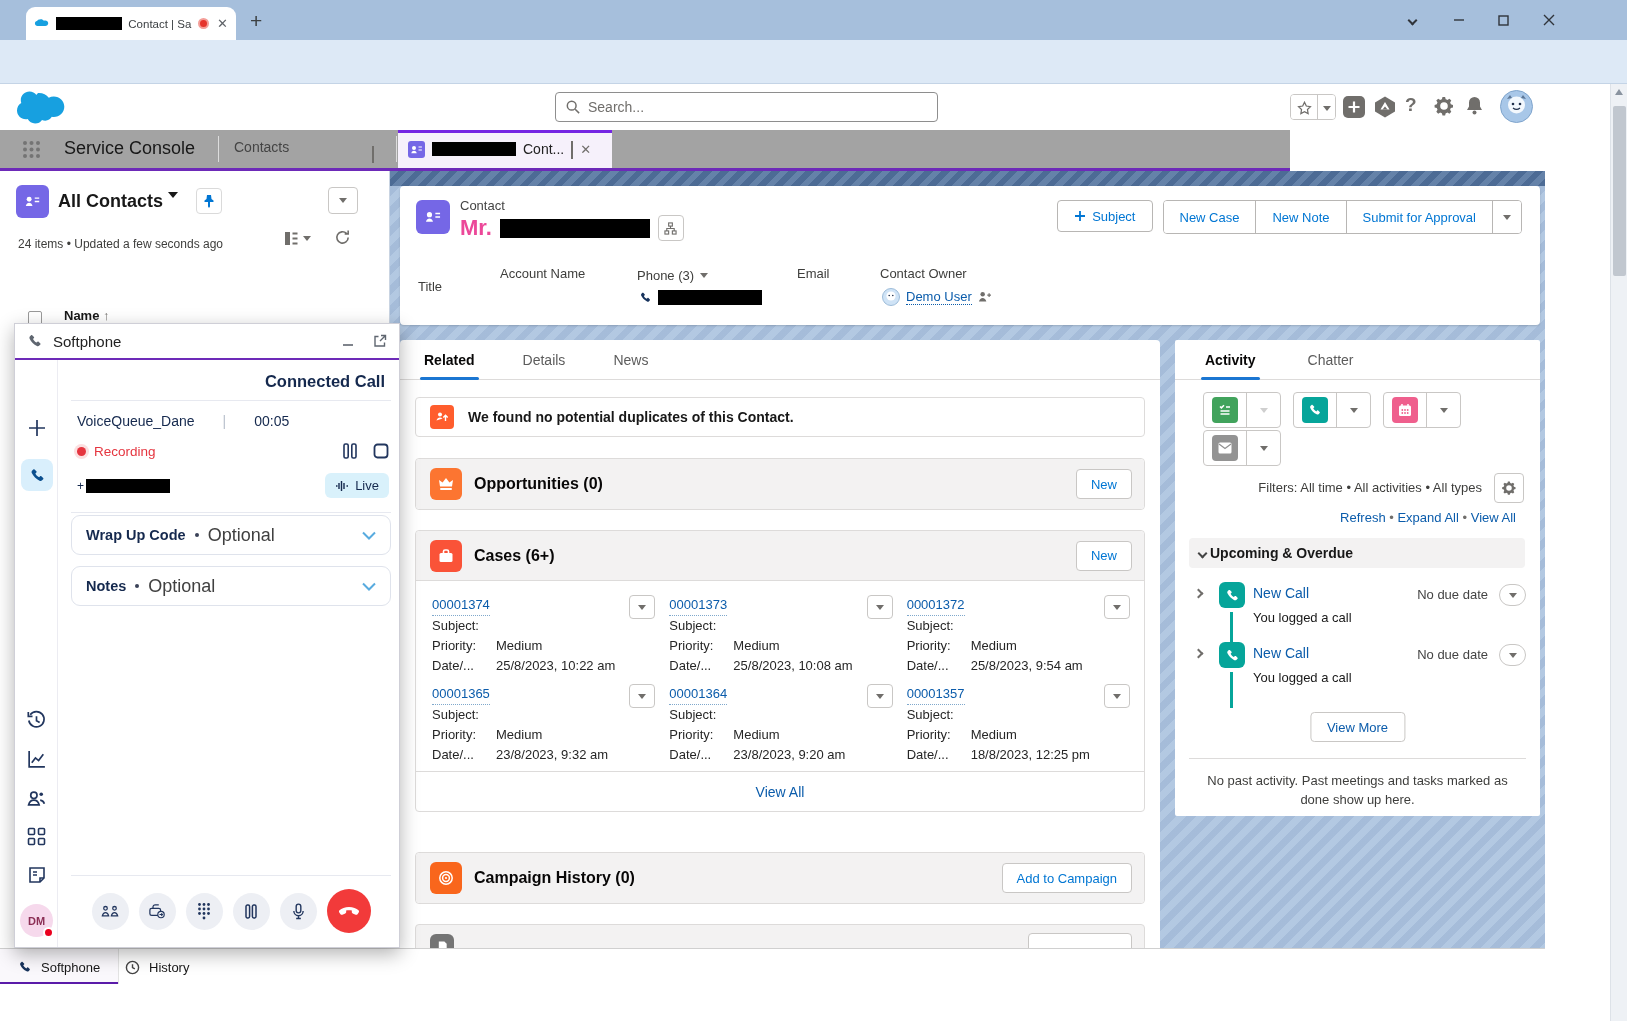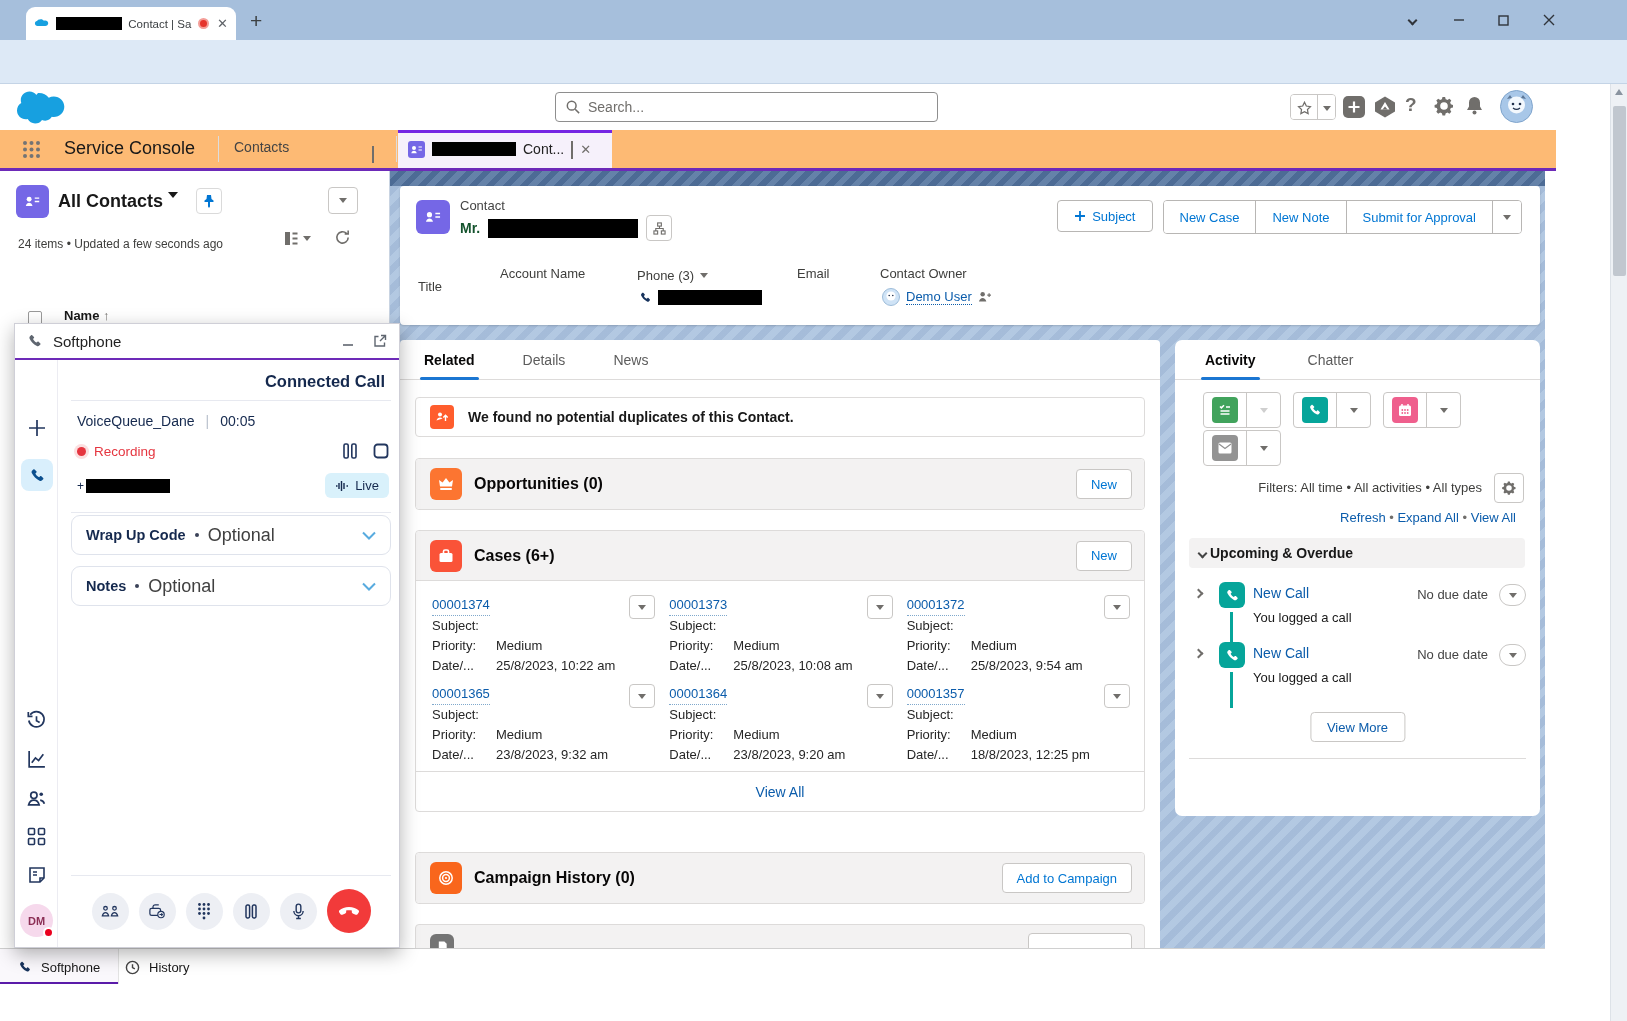--- a/index.html
+++ b/index.html
@@ -27,21 +27,21 @@
 .ext-pill{left:1292px;top:47px;width:74px;height:30px;background:#fff;border-radius:15px;
   display:flex;align-items:center;justify-content:space-evenly}
 .update-pill{left:1487px;top:47px;height:29px;padding:0 10px 0 14px;border:1.5px solid #dd7b72;background:#fdf6f5;
   border-radius:15px;display:flex;align-items:center;gap:8px;color:#c5221f;font-size:13px}
 
 .sf-header{left:0;top:84px;width:1610px;height:46px;background:#fff}
 .sf-search{left:555px;top:8px;width:383px;height:30px;border:1px solid #8e8e8e;border-radius:4px;
   display:flex;align-items:center;padding:0 10px;gap:8px;color:#706e6b;font-size:14px}
 .fav-grp{left:1290px;top:10px;height:26px;display:flex;border:1px solid #c9c7c5;border-radius:4px;overflow:hidden}
 .fav-grp>div{display:flex;align-items:center;justify-content:center;color:#706e6b;background:#fff}
-.sf-nav{left:0;top:130px;width:1556px;height:41px;background:#fdba74;border-bottom:3px solid #6d2ab8}
+.sf-nav{left:0;top:130px;width:1290px;height:41px;background:#a3a3a3;border-bottom:3px solid #6d2ab8}
 .vdiv{width:1px;background:#ddd;height:26px;top:6px}
 .nav-tab{display:flex;align-items:center;gap:8px;font-size:14px;color:#444}
 .active-tab{left:398px;top:0;width:214px;height:38px;background:#f6f1fb;box-shadow:inset 0 3px 0 #7526e3;
   display:flex;align-items:center;padding:0 10px;gap:7px;font-size:14px;color:#222}
 .tri{width:0;height:0;border-left:4px solid transparent;border-right:4px solid transparent;border-top:5px solid currentColor}
 .chev{width:7px;height:7px;border-right:2px solid currentColor;border-bottom:2px solid currentColor;transform:rotate(45deg)}
 .chev-r{transform:rotate(-45deg)}
 
 .console{left:0;top:171px;width:1610px;height:850px;background:#fff}
 .bg-blue{left:0;top:0;width:1545px;height:777px;background:#adc4e0;
@@ -56,21 +56,21 @@
 .icon-sq{border-radius:6px;display:flex;align-items:center;justify-content:center}
 .pin-chip{width:26px;height:26px;border:1px solid #dadada;border-radius:4px;display:flex;align-items:center;justify-content:center;color:#0176d3}
 .ghost-btn{border:1px solid #c9c7c5;background:#fff;border-radius:4px;display:flex;align-items:center;justify-content:center;color:#706e6b}
 .lp-meta{font-size:12px;color:#3e3e3c}
 .lp-search{left:28px;top:92px;width:342px;height:30px;border:1px solid #9b9b9b;border-radius:4px;
   display:flex;align-items:center;gap:8px;padding:0 10px;color:#717171;font-size:13px}
 .cbx{width:14px;height:14px;border:1px solid #9a9a9a;border-radius:2px;background:#fff}
 
 .contact-card{left:400px;top:15px;width:1140px;height:139px;box-shadow:0 1px 2px rgba(0,0,0,.15)}
 .ent-label{font-size:13px;color:#444}
-.cname{font-size:14px;font-weight:bold;color:#14532d;display:flex;align-items:center;gap:8px}
+.cname{font-size:22px;font-weight:bold;color:#ec4899;display:flex;align-items:center;gap:8px}
 .sm-btn{width:26px;height:26px;border:1px solid #c9c7c5;border-radius:4px;background:#fff;display:flex;align-items:center;justify-content:center;color:#706e6b}
 .hdr-actions{right:18px;top:14px;display:flex;gap:10px}
 .sf-btn{height:32px;border:1px solid #b8b6b4;background:#fff;color:#0176d3;font-size:13px;border-radius:4px;
   padding:0 16px;display:flex;align-items:center;gap:6px;white-space:nowrap}
 .btn-grp{display:flex;border:1px solid #b8b6b4;border-radius:4px;overflow:hidden}
 .btn-grp .sf-btn{border:none;border-left:1px solid #b8b6b4;border-radius:0}
 .btn-grp .sf-btn:first-child{border-left:none}
 .fld-label{font-size:13px;color:#3e3e3c;display:flex;align-items:center;gap:6px}
 .link{color:#0b5cab}
 .dotted{border-bottom:1px dotted #0b5cab}
@@ -85,21 +85,21 @@
 .sec-title{font-size:16px;font-weight:bold;color:#080707}
 .new-btn{height:30px;border:1px solid #c9c7c5;border-radius:4px;background:#fff;color:#0176d3;font-size:13px;padding:0 14px;margin-left:auto;display:flex;align-items:center}
 .case-grid{display:grid;grid-template-columns:1fr 1fr 1fr;column-gap:14px;row-gap:8px;padding:14px 14px 6px 16px}
 .case-tile{position:relative;padding-right:30px;font-size:13px;line-height:20px}
 .case-num{color:#0b5cab;border-bottom:1px dotted #7fa8cc;display:inline-block}
 .dd-sm{position:absolute;right:0;top:0;width:26px;height:24px;border:1px solid #c9c7c5;border-radius:4px;background:#fff;
   display:flex;align-items:center;justify-content:center;color:#706e6b}
 .kv{display:grid;grid-template-columns:58px auto;column-gap:6px;color:#262626}
 .viewall{border-top:1px solid #dddbda;height:40px;display:flex;align-items:center;justify-content:center;font-size:14px}
 
-.activity{left:1175px;top:169px;width:365px;height:476px;background:#fff;border-radius:7px;overflow:hidden}
+.activity{left:1175px;top:169px;width:365px;height:476px;background:#fff;border-radius:2px;overflow:hidden}
 .comp-grp{display:inline-flex;border:1px solid #c9c7c5;border-radius:4px;overflow:hidden;background:#fff}
 .comp-ic{width:42px;height:34px;display:flex;align-items:center;justify-content:center}
 .comp-dd{width:34px;height:34px;border-left:1px solid #c9c7c5;display:flex;align-items:center;justify-content:center;color:#706e6b}
 .comp-dd.dis{color:#cfcfcf}
 .mini-sq{width:26px;height:26px;border-radius:4px;display:flex;align-items:center;justify-content:center;color:#fff}
 .sec-bar{left:14px;top:198px;width:336px;height:30px;background:#f3f2f2;border-radius:4px;display:flex;align-items:center;gap:4px;padding:0 10px;font-weight:bold;font-size:14px;color:#181818}
 .act-item{position:absolute;left:0;width:100%;height:56px}
 .tl-ic{position:absolute;left:44px;top:0;width:26px;height:26px;border-radius:6px;background:#06a59a;display:flex;align-items:center;justify-content:center;color:#fff}
 .tl-line{position:absolute;left:55px;width:3px;background:#06a59a}
 .dd-pill{position:absolute;right:14px;top:2px;width:27px;height:22px;border:1px solid #c9c7c5;border-radius:11px;background:#fff;display:flex;align-items:center;justify-content:center;color:#706e6b}
@@ -108,21 +108,21 @@
 .softphone{left:14px;top:152px;width:386px;height:625px;background:#fff;border:1px solid #cfcfd7;
   box-shadow:0 6px 18px rgba(0,0,0,.3);z-index:6}
 .sp-head{height:36px;display:flex;align-items:center;padding:0 12px;gap:10px;border-bottom:2px solid #6d2ab8;color:#5f6670}
 .sp-title{font-size:15px;color:#222;flex:1}
 .sp-body{position:relative;height:587px}
 .sp-rail{position:absolute;left:0;top:0;width:43px;height:100%;border-right:1px solid #ececf2;color:#22365e}
 .rail-ic{position:absolute;left:0;width:43px;display:flex;justify-content:center}
 .phone-chip{position:absolute;left:6px;top:99px;width:32px;height:32px;border-radius:8px;background:#d9effc;display:flex;align-items:center;justify-content:center;color:#0b4f8e}
 .navy{color:#15294e}
 .sp-card{position:absolute;left:56px;top:40px;width:320px;border-top:1px solid #e7e9f0;border-bottom:1px solid #e7e9f0;padding:12px 2px 14px 6px}
-.sp-caller{display:flex;align-items:center;gap:11px;font-size:14px;color:#15294e}
+.sp-caller{display:flex;align-items:center;gap:28px;font-size:14px;color:#15294e}
 .sp-sep{color:#b9c0cc}
 .rec-row{display:flex;align-items:center;gap:8px;margin-top:14px}
 .rec-red{color:#e5353f;font-size:13.5px}
 .live-chip{margin-left:auto;height:25px;background:#d9f1fb;border-radius:6px;display:flex;align-items:center;gap:6px;padding:0 10px;color:#15294e;font-size:13px}
 .fold{position:absolute;left:56px;width:320px;height:40px;border:1px solid #dfe3ec;border-radius:9px;
   display:flex;align-items:center;gap:9px;padding:0 14px;background:#fff}
 .fold b{font-size:14.5px;color:#15294e}
 .fold .dot{width:4px;height:4px;border-radius:50%;background:#3a4258}
 .fold .opt{color:#404040;font-size:18px}
 .fold .fchev{margin-left:auto;color:#58abdf}
@@ -781,20 +781,21 @@
         <span class="abs" style="right:52px;top:5px;font-size:13px;color:#444">No due date</span>
         <span class="dd-pill">
             <span class="tri"></span>
           </span>
         <span class="abs" style="left:78px;top:28px;font-size:13px">You logged a call</span>
       </div>
       <div class="tl-line" style="top:332px;height:36px"></div>
 
       <button class="vm-btn">View More</button>
       <div class="abs" style="left:14px;right:14px;top:418px;height:1px;background:#dddbda"></div>
+      <div class="abs" style="left:26px;right:26px;top:432px;text-align:center;color:#3e3e3c;line-height:1.45">No past activity. Past meetings and tasks marked as done show up here.</div>
     </div>
 
     <div class="abs utility">
       <div class="u-tab active" style="left:0">
         <svg width="14" height="14" viewBox="0 0 20 20">
             <path fill="#16325c" d="M6.5 2.8l2.2 2.2c.4.4.4 1 0 1.4L7.5 7.6c.9 1.9 2.5 3.5 4.4 4.4l1.2-1.2c.4-.4 1-.4 1.4 0l2.2 2.2c.4.4.4 1 0 1.4l-1.3 1.3c-.8.8-2 1-3 .5C8.6 14.5 5 10.9 3.3 7.1c-.5-1-.3-2.2.5-3l1.3-1.3c.4-.4 1-.4 1.4 0z"></path>
           </svg>
         <span>Softphone</span>
       </div>
       <div class="u-tab" style="left:107px">

